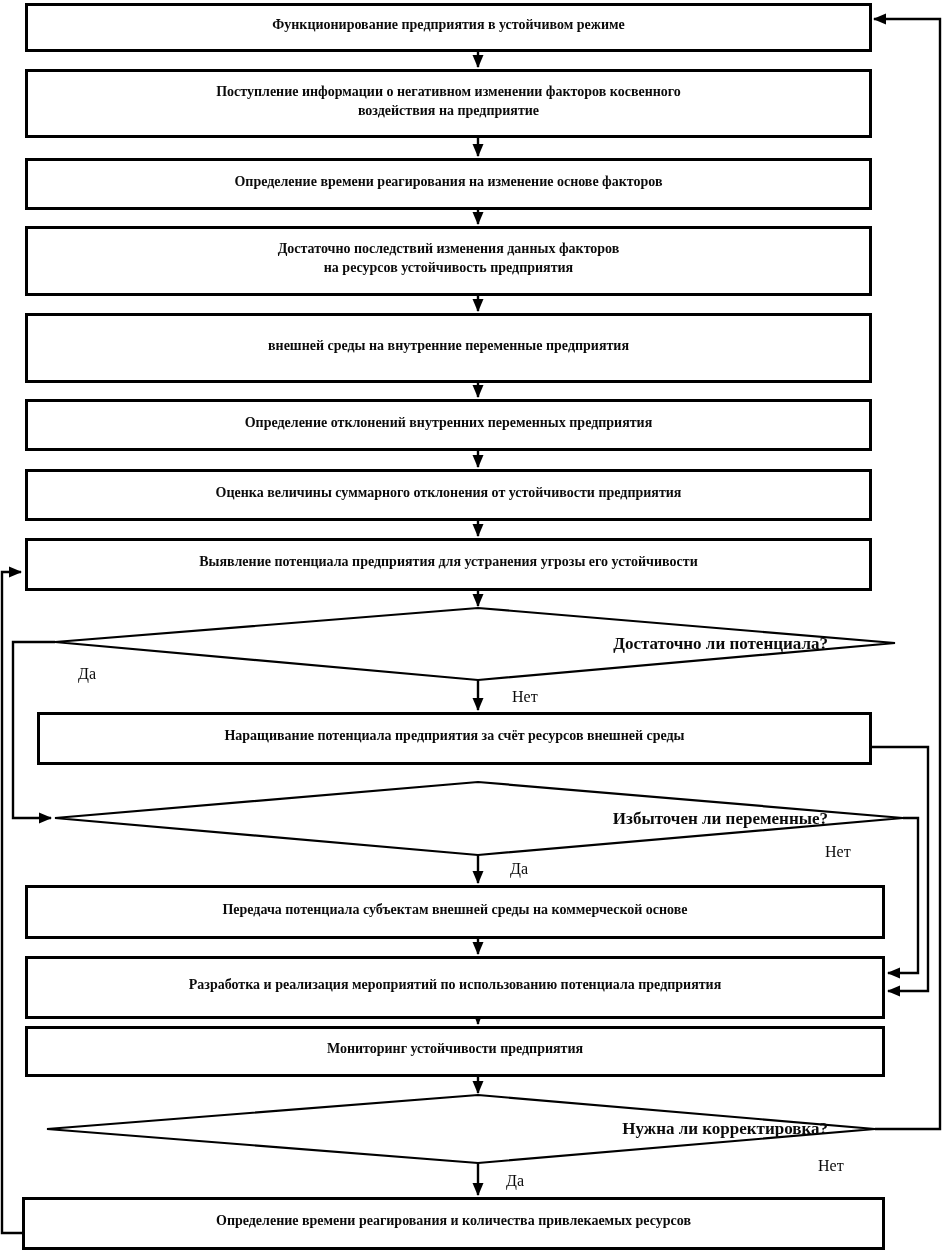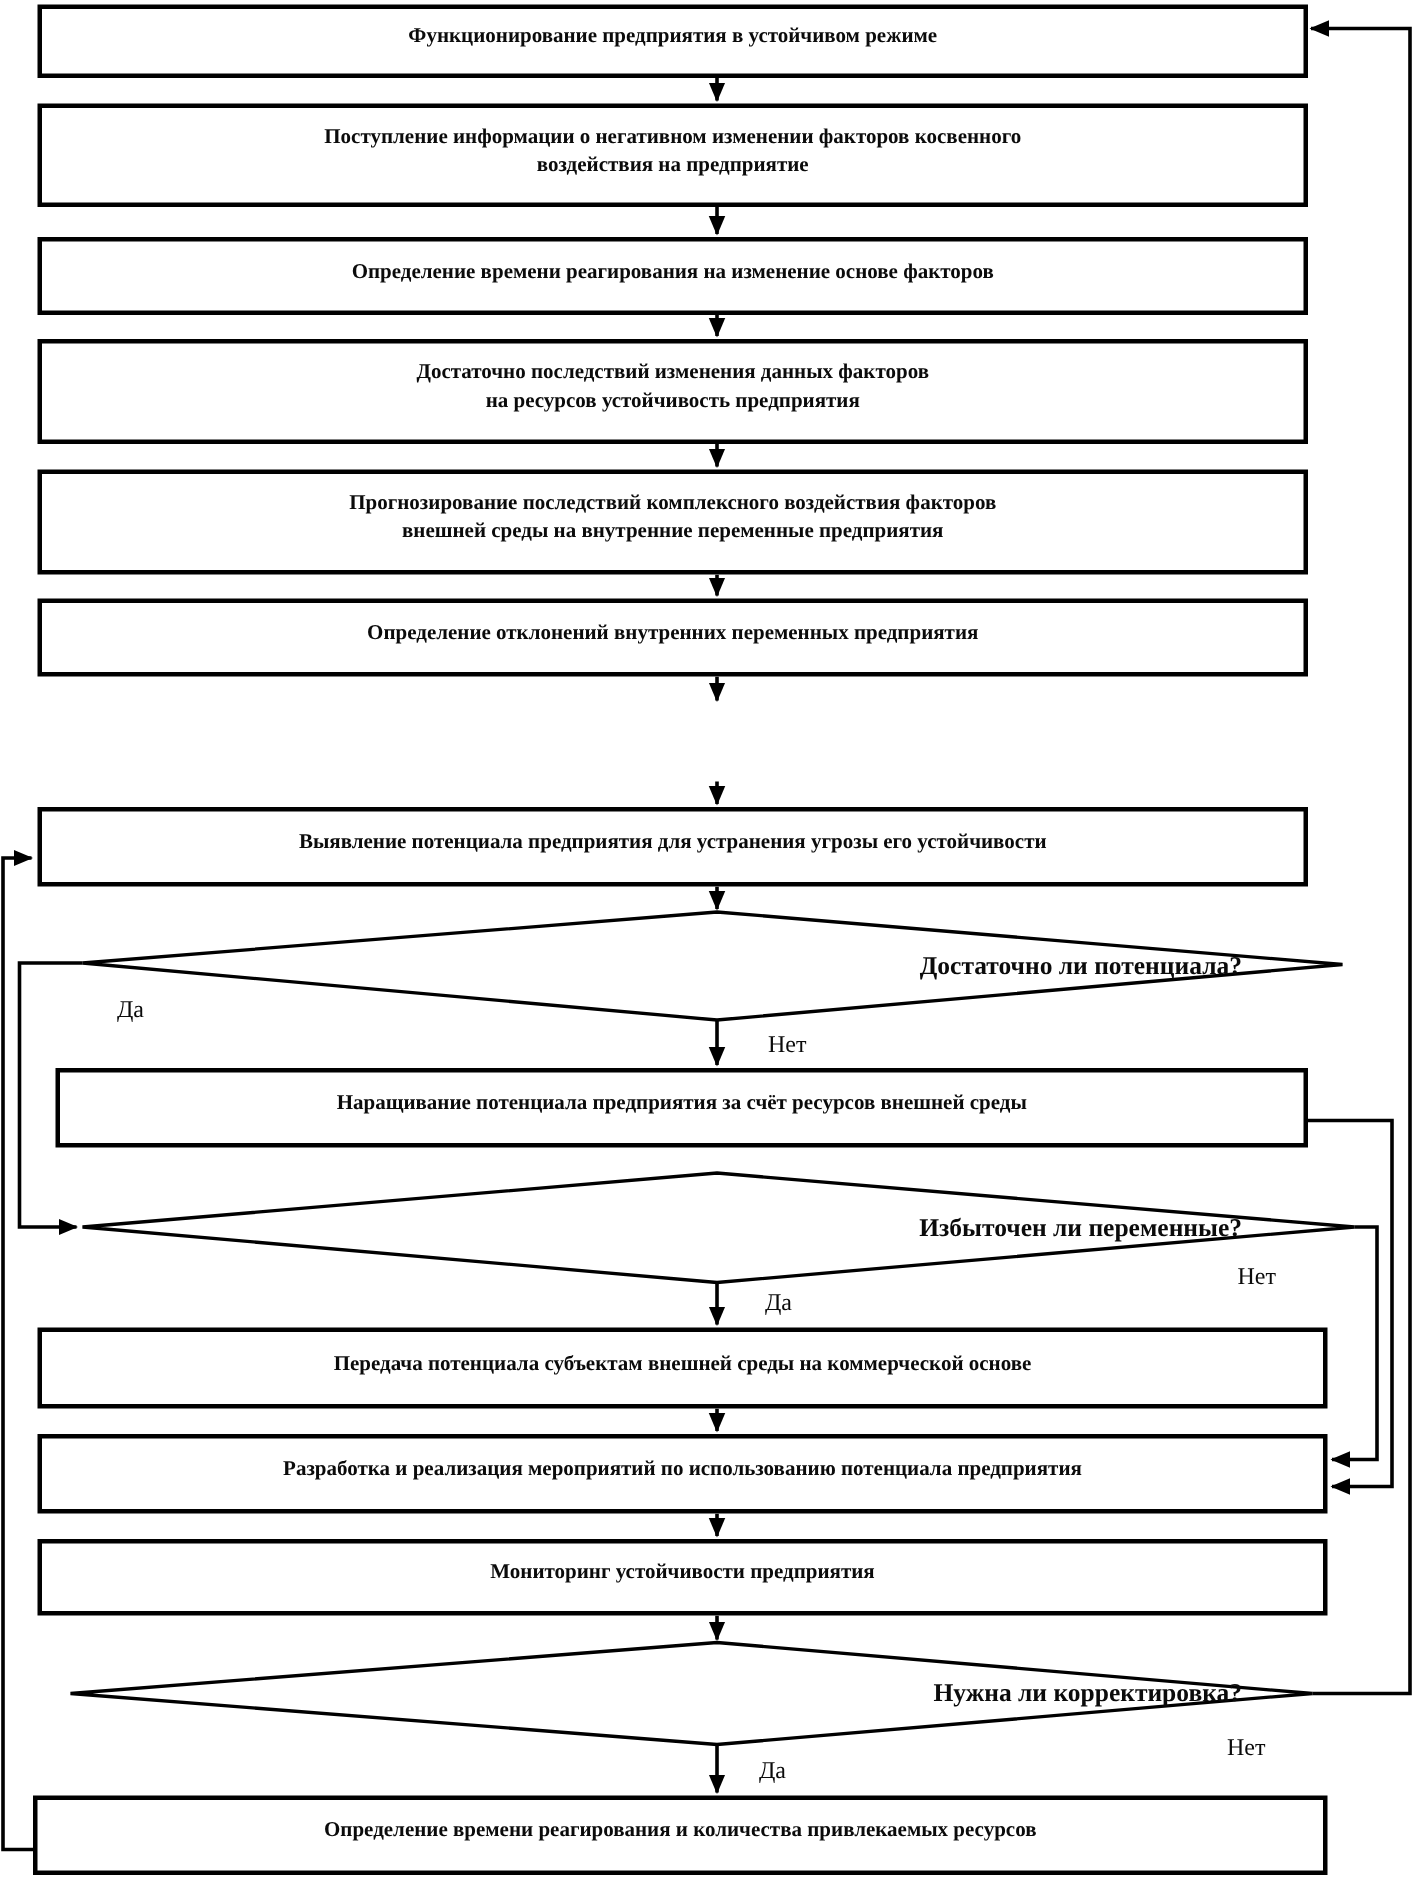--- a/index.html
+++ b/index.html
@@ -109,42 +109,44 @@
   <div class="box" style="left:25px;top:158px;width:847px;height:52px">
     <span class="bl">Определение времени реагирования на изменение основе факторов</span>
   </div>
 
   <div class="box" style="left:25px;top:226px;width:847px;height:70px">
     <span class="bl">Достаточно последствий изменения данных факторов</span>
     <span class="bl">на ресурсов устойчивость предприятия</span>
   </div>
 
   <div class="box" style="left:25px;top:313px;width:847px;height:70px">
-    <span class="bl">Прогнозирование последствий комплексного воздействия факторов</span>
     <span class="bl">внешней среды на внутренние переменные предприятия</span>
   </div>
 
   <div class="box" style="left:25px;top:399px;width:847px;height:52px">
     <span class="bl">Определение отклонений внутренних переменных предприятия</span>
   </div>
 
+  <div class="box" style="left:25px;top:469px;width:847px;height:52px">
+    <span class="bl">Оценка величины суммарного отклонения от устойчивости предприятия</span>
+  </div>
 
   <div class="box" style="left:25px;top:538px;width:847px;height:53px">
     <span class="bl">Выявление потенциала предприятия для устранения угрозы его устойчивости</span>
   </div>
 
   <div class="box" style="left:37px;top:712px;width:835px;height:53px">
     <span class="bl">Наращивание потенциала предприятия за счёт ресурсов внешней среды</span>
   </div>
 
   <div class="box" style="left:25px;top:885px;width:860px;height:54px">
     <span class="bl">Передача потенциала субъектам внешней среды на коммерческой основе</span>
   </div>
 
-  <div class="box" style="left:25px;top:956px;width:860px;height:53px">
+  <div class="box" style="left:25px;top:956px;width:860px;height:63px">
     <span class="bl">Разработка и реализация мероприятий по использованию потенциала предприятия</span>
   </div>
 
   <div class="box" style="left:25px;top:1026px;width:860px;height:51px">
     <span class="bl">Мониторинг устойчивости предприятия</span>
   </div>
 
   <div class="box" style="left:22px;top:1197px;width:863px;height:53px">
     <span class="bl">Определение времени реагирования и количества привлекаемых ресурсов</span>
   </div>

